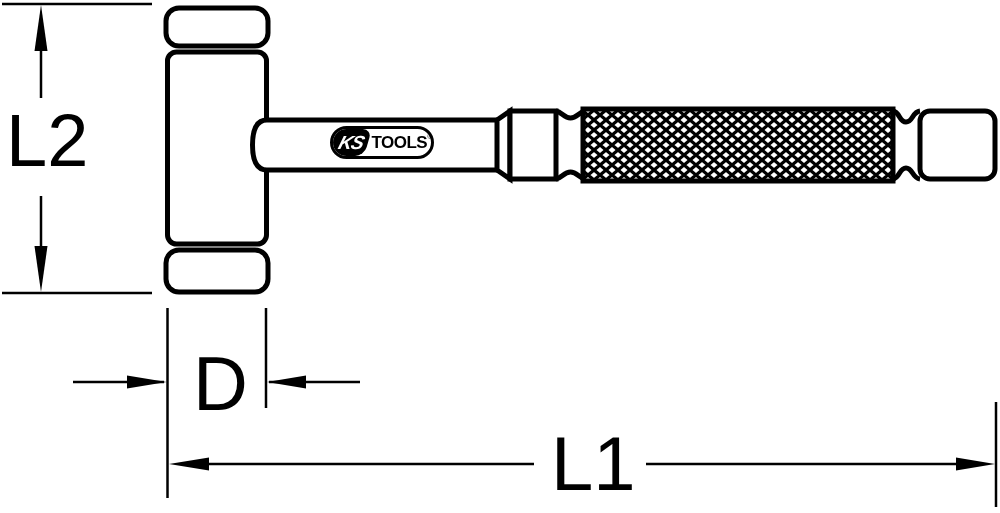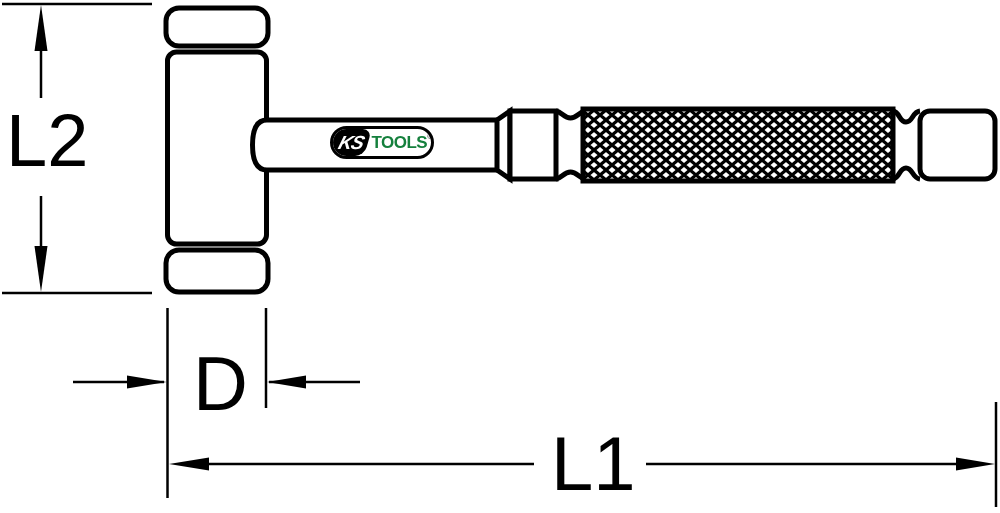--- a/index.html
+++ b/index.html
@@ -46,21 +46,21 @@
   }
   .logo .ks-text {
     color: #fff;
     font-weight: bold;
     font-style: italic;
     font-size: 19px;
     line-height: 1;
     letter-spacing: -1px;
   }
   .logo .tools-text {
-    color: #15803d;
+    color: #000000;
     font-weight: bold;
     font-size: 17px;
     line-height: 1;
     letter-spacing: -0.5px;
     margin-left: 3px;
     flex: 0 0 auto;
   }
   .logo .reg-mark {
     color: #000;
     font-size: 7px;

